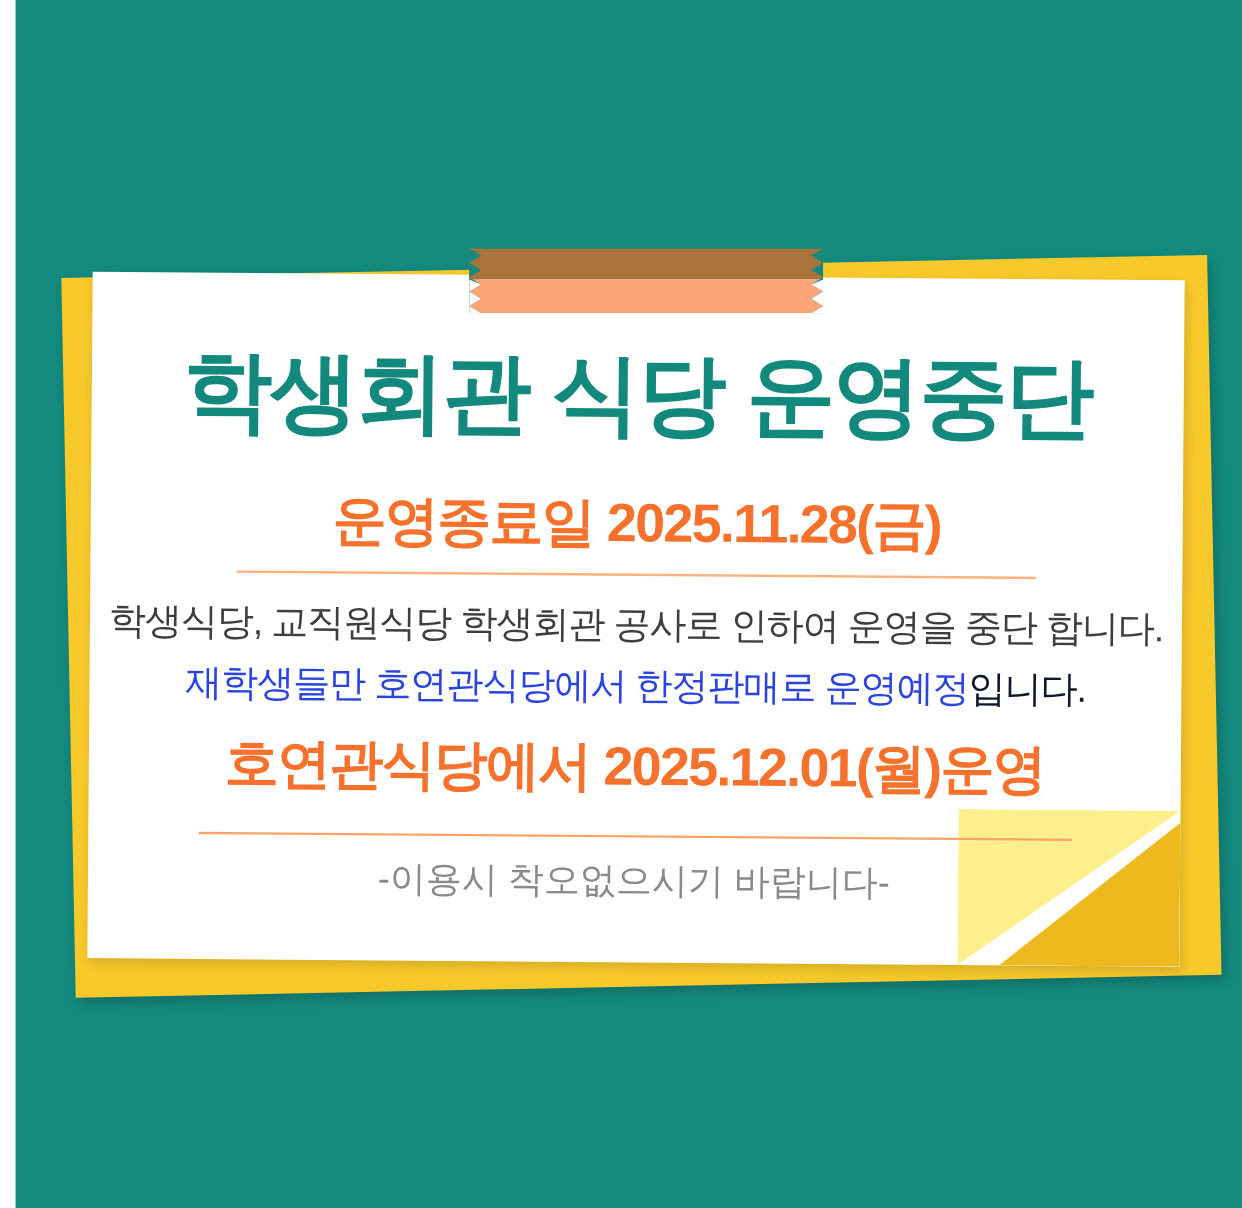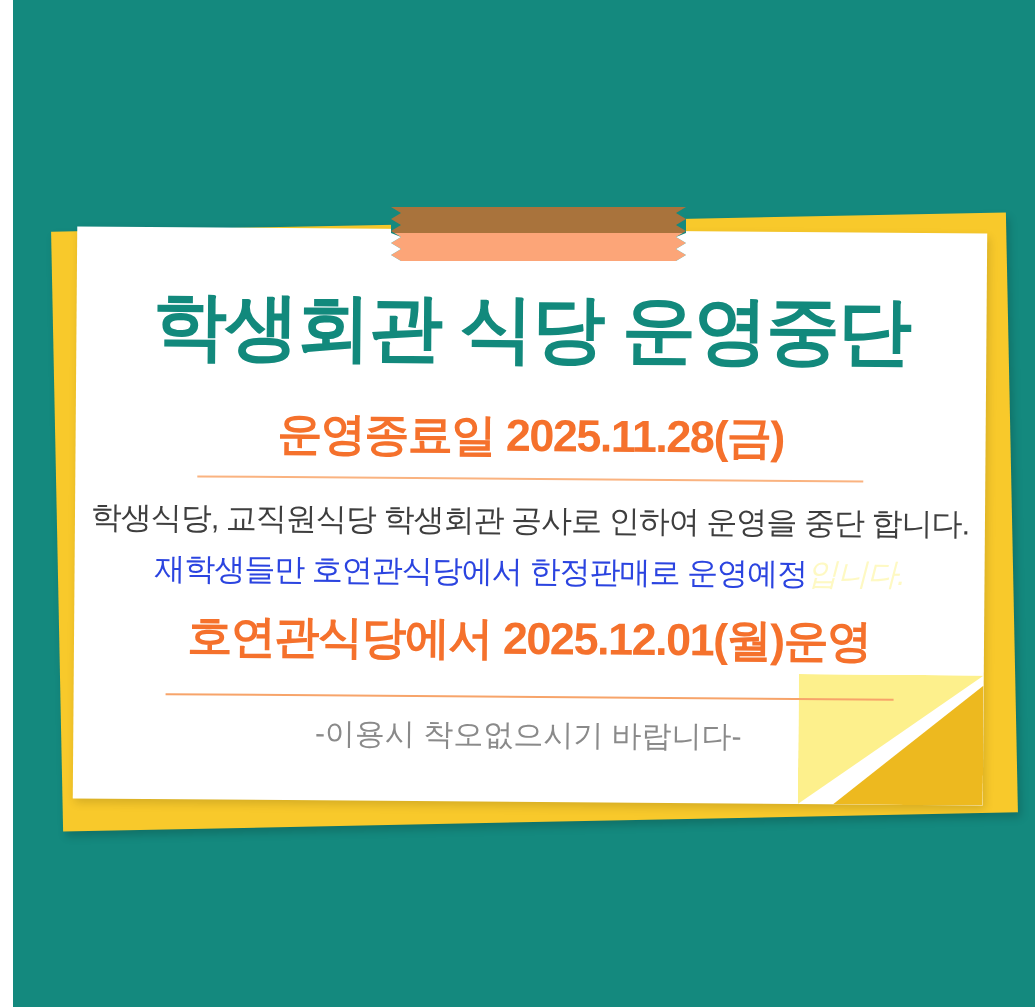--- a/index.html
+++ b/index.html
@@ -156,21 +156,21 @@
     left: 0;
     width: 100%;
     text-align: center;
     font-size: 31px;
     font-weight: 400;
     letter-spacing: -1px;
     line-height: 1.0;
     white-space: nowrap;
   }
   .body-line-2 .blue { color: #2B44E0; }
-  .body-line-2 .dark { color: #fef9c3; font-style: italic; }
+  .body-line-2 .dark { color: #0f172a; }
 
   .highlight {
     position: absolute;
     top: 386px;
     left: 0;
     width: 100%;
     text-align: center;
     color: #F5712C;
     font-size: 45px;
     font-weight: 800;

